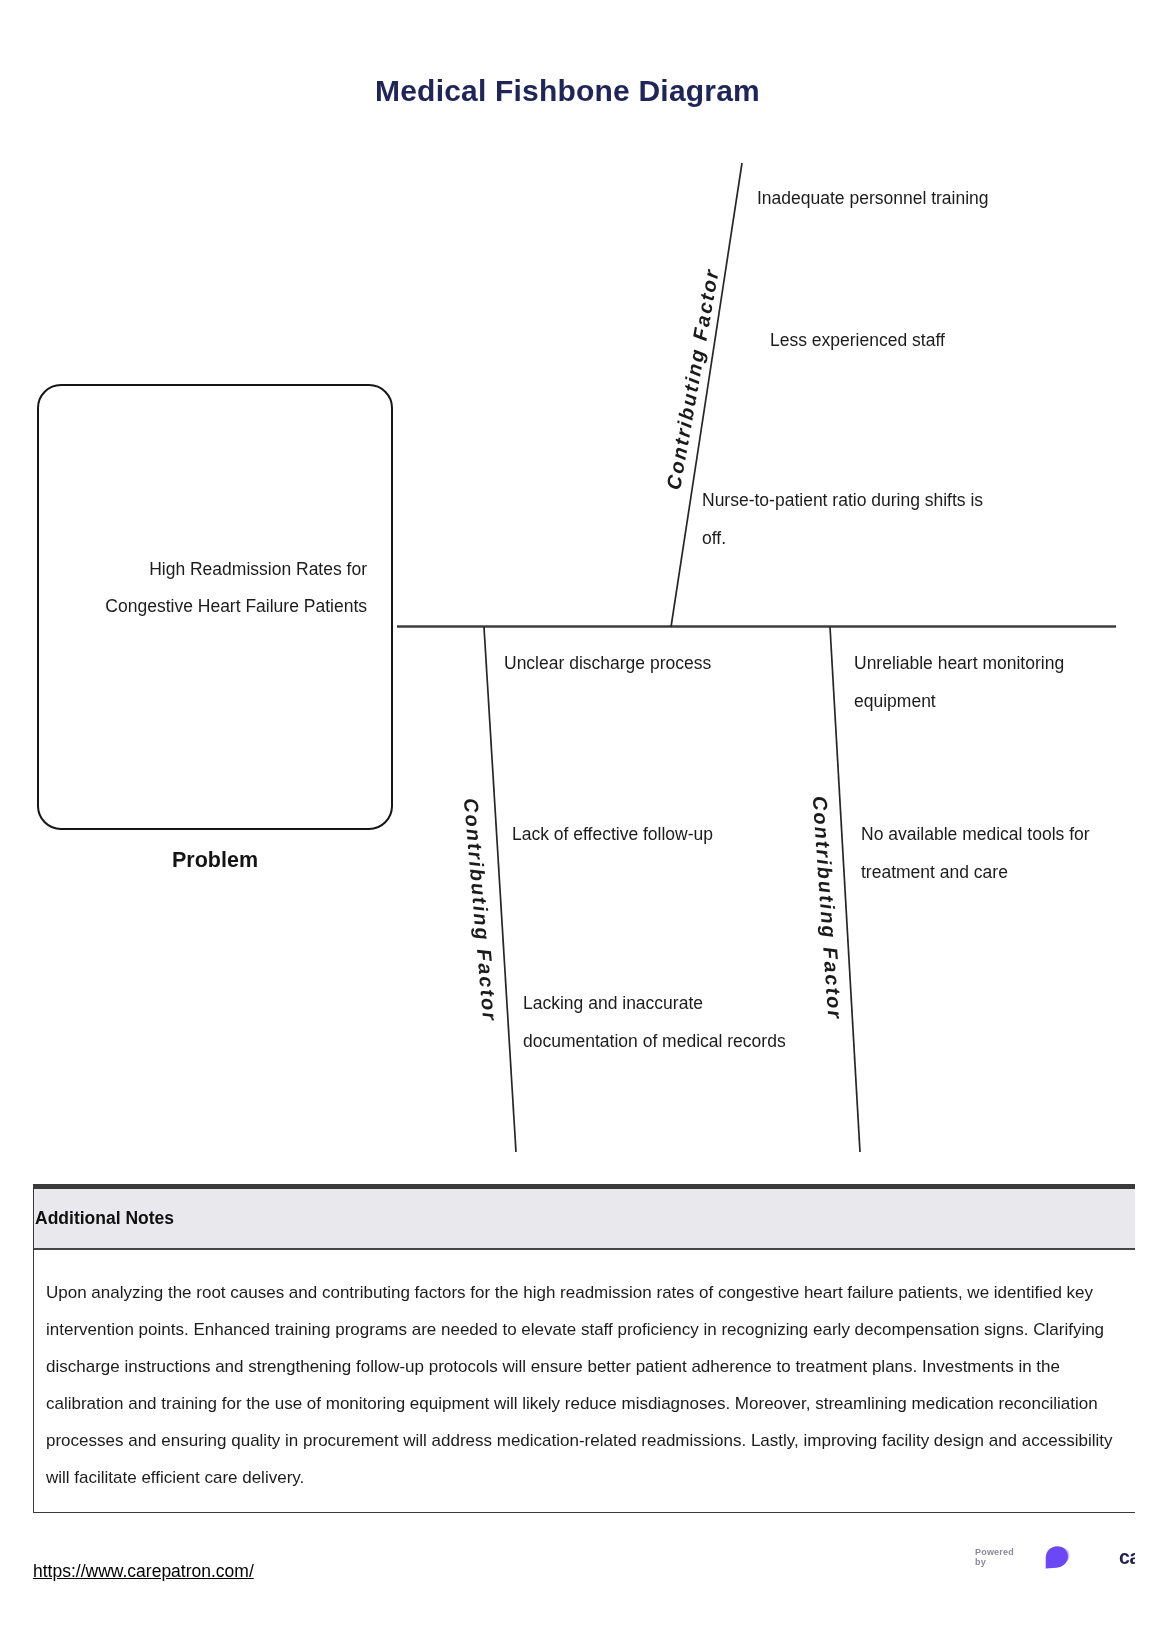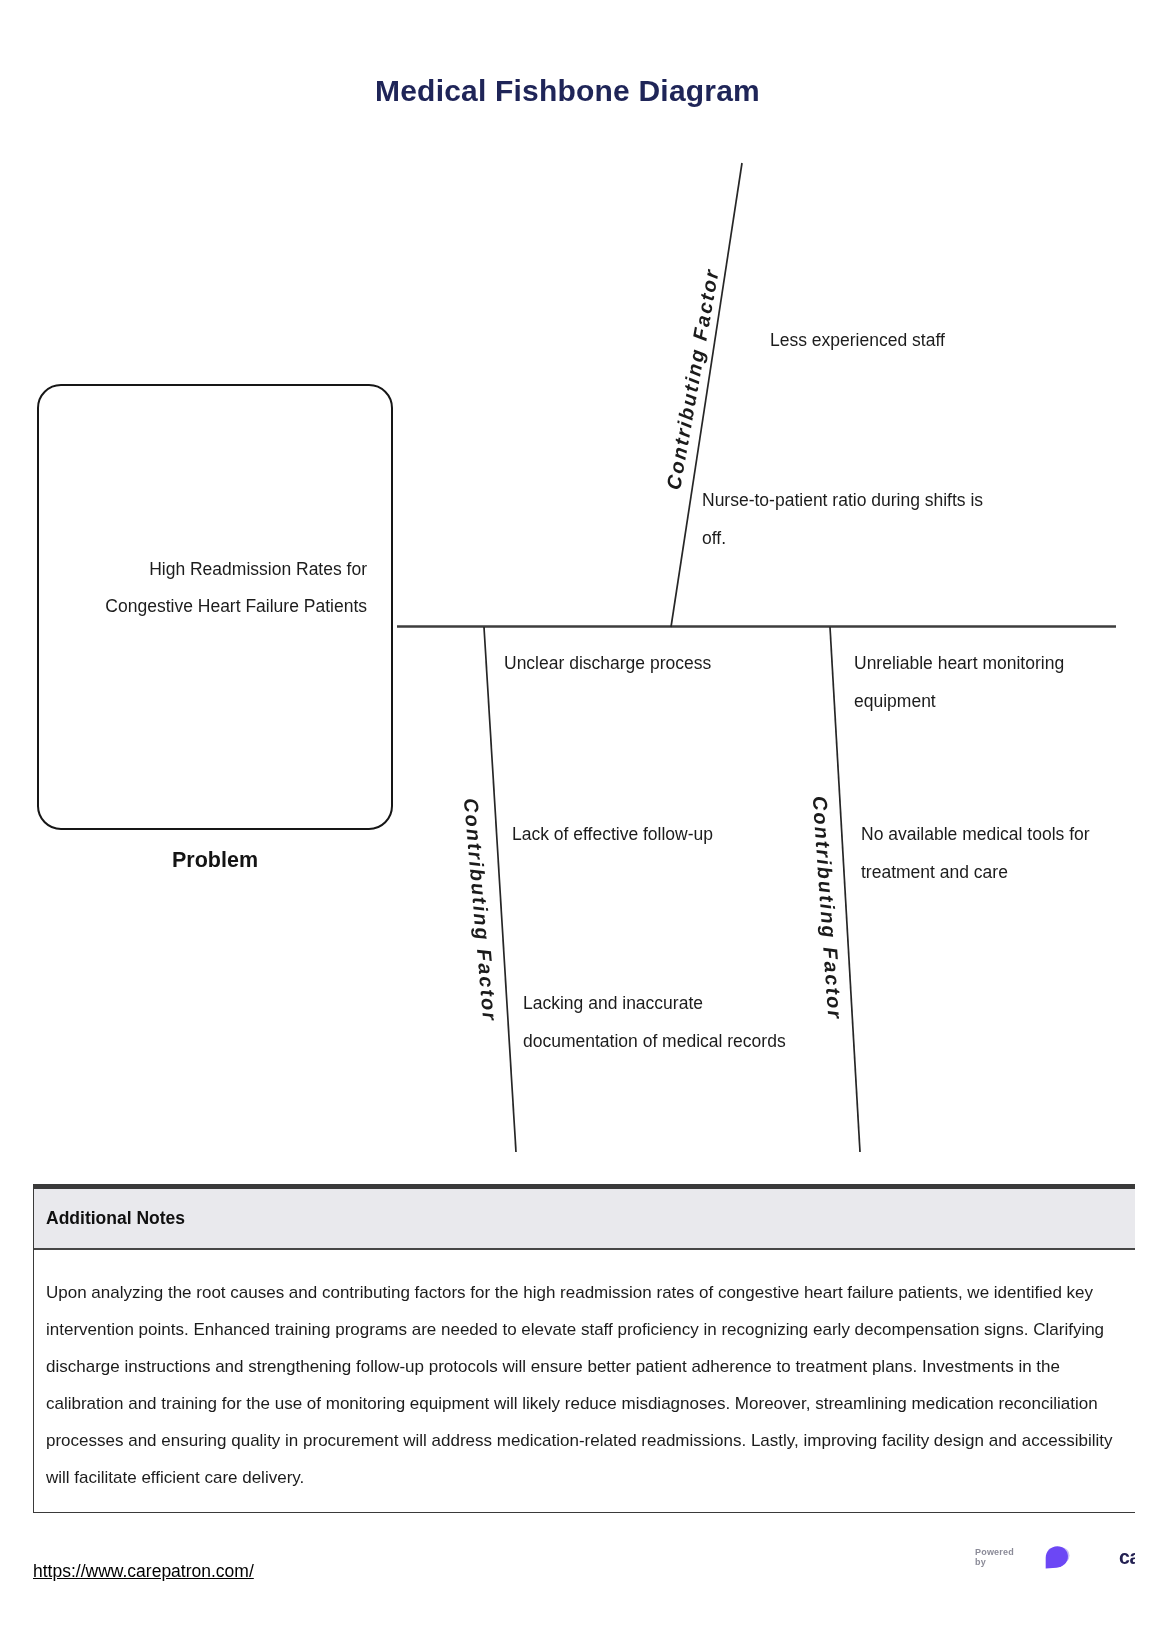--- a/index.html
+++ b/index.html
@@ -34,21 +34,21 @@
     position:absolute;font-size:17.5px;line-height:2.15;color:#1c1c1c;
   }
   .notes{
     position:absolute;left:33px;top:1184px;width:1115px;height:329px;
     box-sizing:border-box;border:1.5px solid #3a3a3a;border-top:5px solid #3a3a3a;
     background:#fff;
   }
   .notes-header{
     height:61px;box-sizing:border-box;background:#e9e9ed;
     border-bottom:2.5px solid #474747;display:flex;align-items:center;
-    padding-left:12px;font-size:17.5px;font-weight:bold;color:#101010;
+    padding-left:1px;font-size:17.5px;font-weight:bold;color:#101010;
   }
   .notes-body{
     padding:24px 12px 0 12px;font-size:17px;line-height:2.18;color:#1c1c1c;
   }
   .footer-link{
     position:absolute;left:33px;top:1561px;font-size:17.5px;
     color:#000000;text-decoration:underline;
   }
   .powered{
     position:absolute;left:975px;top:1540px;height:34px;
@@ -75,20 +75,21 @@
 
   <div class="problem-box">
     <div class="inner">High Readmission Rates for Congestive Heart Failure Patients</div>
   </div>
   <div class="problem-label">Problem</div>
 
   <div class="cf-label" style="left:693px;top:379px;--r:-80deg">Contributing Factor</div>
   <div class="cf-label" style="left:480px;top:910px;--r:85deg">Contributing Factor</div>
   <div class="cf-label" style="left:827px;top:908px;--r:86deg">Contributing Factor</div>
 
+  <div class="item" style="left:757px;top:180px;">Inadequate personnel training</div>
   <div class="item" style="left:770px;top:322px;">Less experienced staff</div>
   <div class="item" style="left:702px;top:482px;width:300px;">Nurse-to-patient ratio during shifts is off.</div>
 
   <div class="item" style="left:504px;top:645px;">Unclear discharge process</div>
   <div class="item" style="left:512px;top:816px;">Lack of effective follow-up</div>
   <div class="item" style="left:523px;top:985px;width:270px;">Lacking and inaccurate documentation of medical records</div>
 
   <div class="item" style="left:854px;top:645px;width:235px;">Unreliable heart monitoring equipment</div>
   <div class="item" style="left:861px;top:816px;width:250px;">No available medical tools for treatment and care</div>
 

